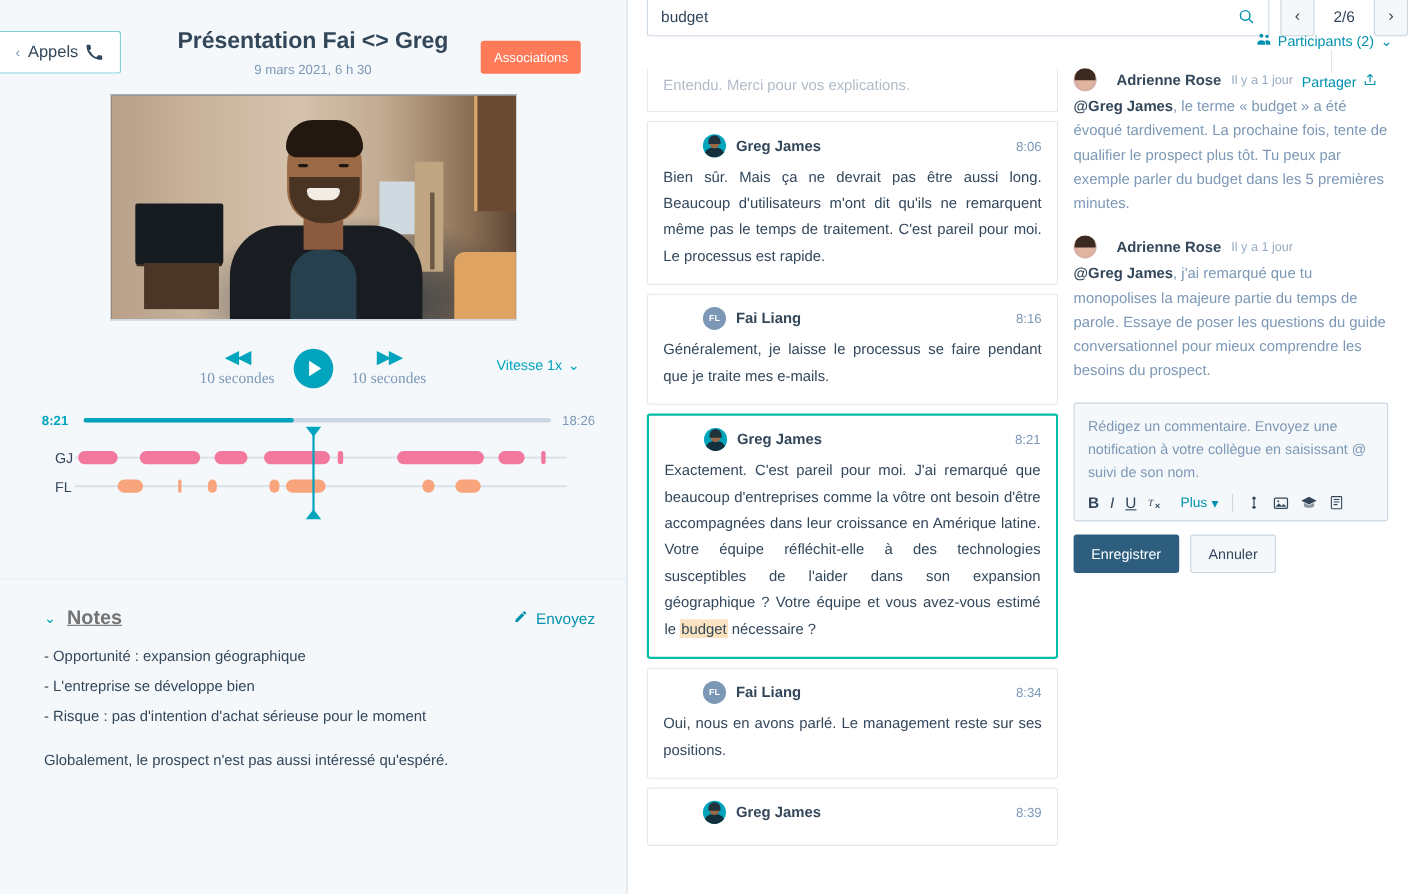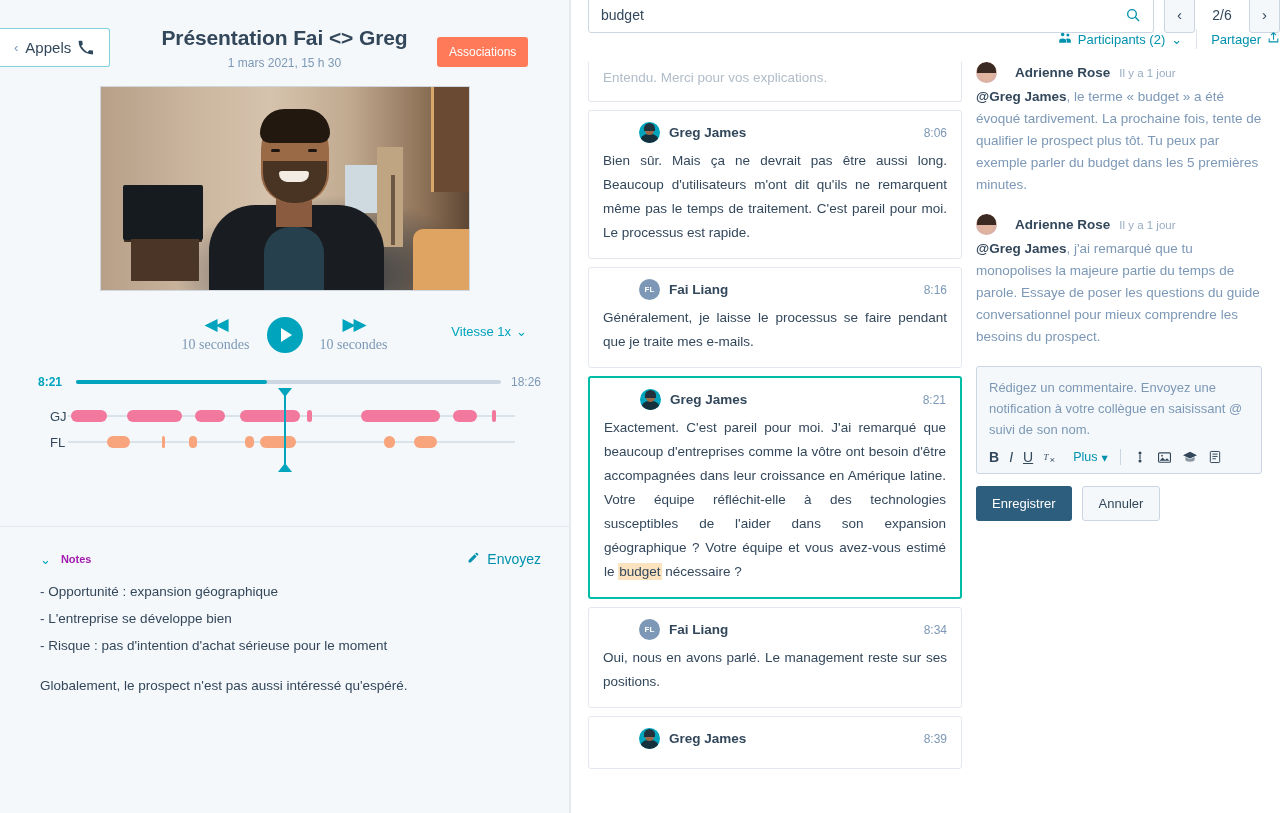--- a/index.html
+++ b/index.html
@@ -191,35 +191,36 @@
   .playhead::after { bottom:-1px; border-bottom:9px solid #00a4bd; }
 
   
   .notes {
     padding: 24px 28px 0 40px;
     background:#f5f8fa;
   }
   .notes-head { display:flex; align-items:center; justify-content:space-between; }
   .notes-title { display:flex; align-items:center; gap:10px; }
   .notes-title .caret { color:#00a4bd; font-size:13px; }
-  .notes-title .t { font-size:11px; font-weight:700; color:#a21caf; }
+  .notes-title .t { font-size:18px; font-weight:700; color:#737373;text-decoration:underline; }
   .modifier { display:flex; align-items:center; gap:7px; color:#0091ae; font-size:14px; cursor:pointer;}
   .notes-list { margin-top:14px; }
   .notes-list li { list-style:none; font-size:13.5px; color:#33475b; line-height:21px; margin-bottom:6px; }
   .notes-foot { margin-top:22px; font-size:13.5px; color:#33475b; }
 
   
   .right-side { width:710px; height:813px; background:#fff; position:relative; }
 
   .toolbar {
     height: 66px; position:relative;
   }
   .tb-right {
     position:absolute; right:0px; top:33px; display:flex; align-items:center; gap:0px;
     font-size:13px;
+    flex-direction:column;
   }
   .participants { display:flex; align-items:center; gap:6px; color:#0091ae; cursor:pointer; padding-right:14px;}
   .tb-div { width:1px; height:20px; background:#dfe3eb; }
   .partager { display:flex; align-items:center; gap:6px; color:#0091ae; cursor:pointer; padding-left:14px;}
 
   .searchrow {
     display:flex; align-items:center; gap:10px;
     padding: 0 0px 0 18px; margin-top:-4px;
   }
   .search-box {
@@ -322,21 +323,21 @@
           <span class="lbl">Appels</span>
           <span class="phone-ico">
             <svg width="15" height="15" viewBox="0 0 24 24" fill="#2e475d">
                 <path d="M6.6 10.8c1.9 3.7 4.9 6.7 8.6 8.6l2.9-2.9c.4-.4.9-.5 1.3-.3 1.3.4 2.7.7 4.1.7.6 0 1 .4 1 1V22c0 .6-.4 1-1 1C10.3 23 1 13.7 1 2c0-.6.4-1 1-1h3.9c.6 0 1 .4 1 1 0 1.4.2 2.8.7 4.1.1.4 0 .9-.3 1.3l-2.7 2.4z"></path>
               </svg>
           </span>
         </div>
 
         <div class="title-block">
           <div class="call-title">Présentation Fai &lt;&gt; Greg</div>
-          <div class="call-date">1 mars 2021, 15 h 30</div>
+          <div class="call-date">9 mars 2021, 6 h 30</div>
         </div>
 
         <button class="assoc-btn">Associations</button>
       </div>
 
       <div class="video-wrap">
         <div class="vid-bg"></div>
         <div class="vid-poster"></div>
         <div class="vid-curtain"></div>
         <div class="vid-window"></div>

